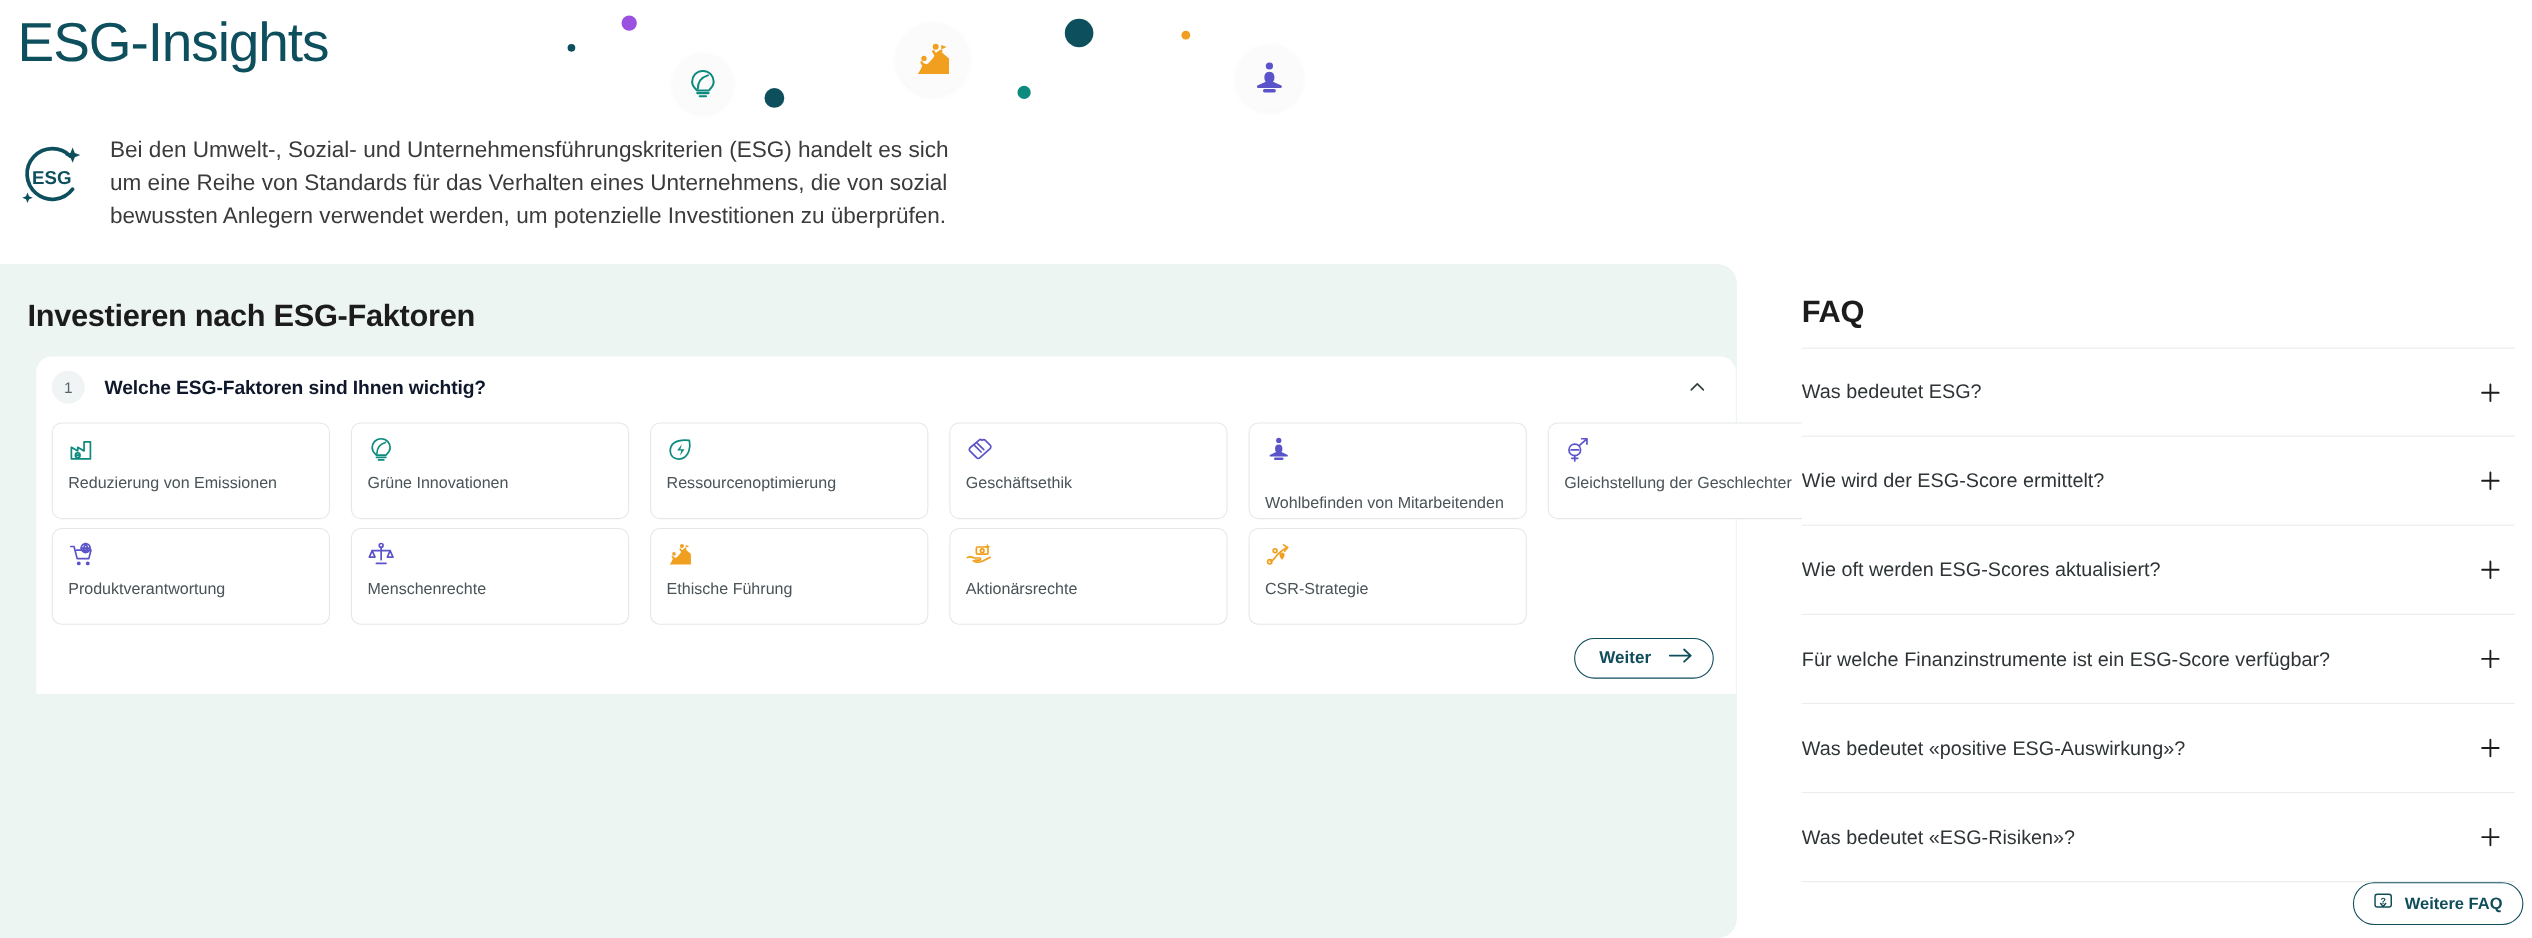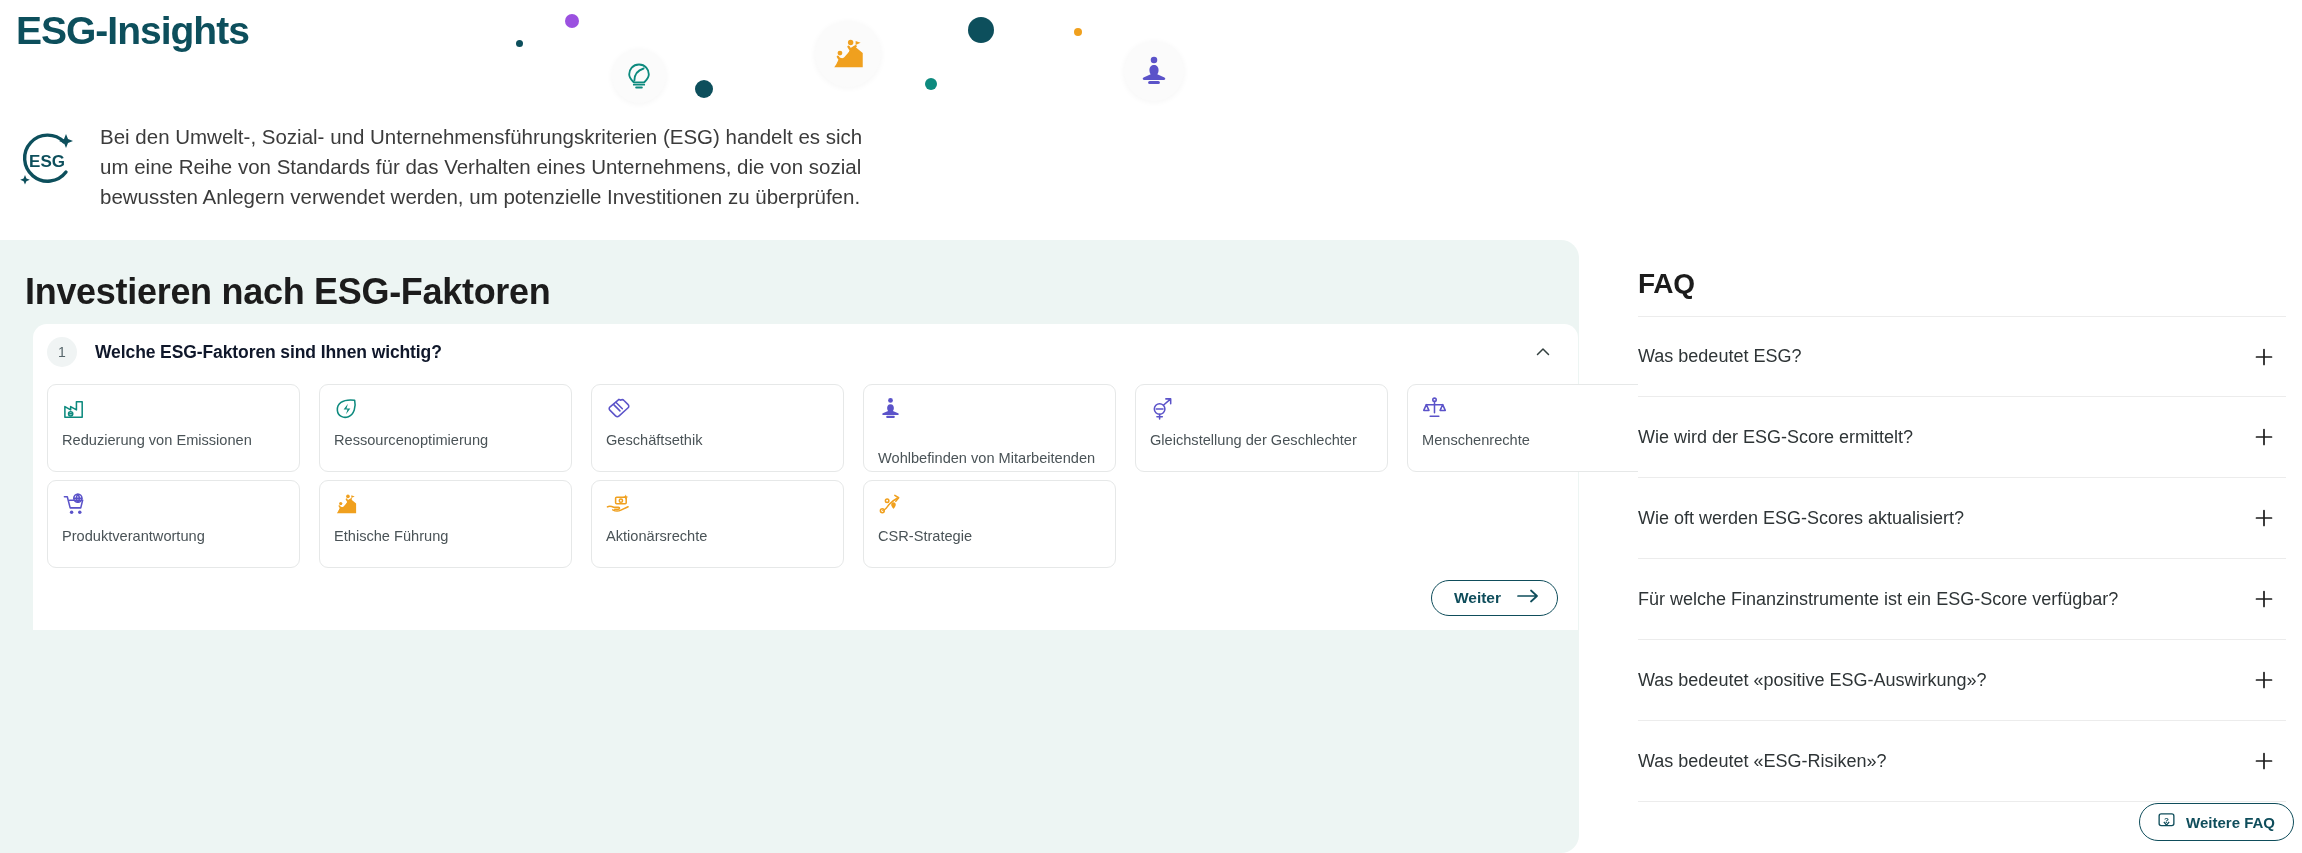--- a/index.html
+++ b/index.html
@@ -11,21 +11,21 @@
     background: #ffffff;
     font-family: "Liberation Sans", sans-serif;
     color: #222222;
   }
   .page { position: relative; width: 2302px; height: 853px; }
 
   
   .hero { position: relative; height: 240px; }
   .hero-title {
     position: absolute; left: 16px; top: 9px;
-    font-size: 39px; font-weight: 700; letter-spacing: -1px;
+    font-size: 50px; font-weight: 400; letter-spacing: -1px;
     color: #0d4f5c;
   }
   .deco { position: absolute; }
   .deco-dot { border-radius: 50%; }
   .deco-badge {
     border-radius: 50%;
     background: #fbfbfb;
     display: flex; align-items: center; justify-content: center;
     box-shadow: 0 1px 6px rgba(0,0,0,0.045);
   }
@@ -41,21 +41,21 @@
   .body-grid { position: absolute; top: 240px; left: 0; width: 2302px; height: 613px; }
 
   
   .esg-card {
     position: absolute; left: 0; top: 0; width: 1579px; height: 613px;
     background: #edf5f3;
     border-top-right-radius: 18px; border-bottom-right-radius: 18px;
   }
   .esg-card-title {
     position: absolute; left: 25px; top: 31px;
-    font-size: 36px; font-weight: 700; color: #1c1c1c; letter-spacing: -0.3px;
+    font-size: 28px; font-weight: 700; color: #1c1c1c; letter-spacing: -0.3px;
   }
 
   .step-panel {
     position: absolute; left: 33px; top: 84px; width: 1545px;
     background: #ffffff;
     border-top-left-radius: 14px; border-top-right-radius: 14px;
   }
   .step-head {
     display: flex; align-items: center; gap: 18px;
     height: 56px; padding: 0 22px 0 14px; position: relative;
@@ -191,20 +191,28 @@
             <div class="tile">
               <span class="tile-icon"><svg viewBox="0 0 26 26" width="25" height="25">
                   <path d="M3 22 V11 l6 3.5 V11 l6 3.5 V6 h6 v16 z" stroke="#0d8a7e" stroke-width="1.6" fill="none" stroke-linecap="round" stroke-linejoin="round"></path>
                   <circle cx="9" cy="18.5" r="2.2" stroke="#0d8a7e" stroke-width="1.6" fill="none" stroke-linecap="round" stroke-linejoin="round"></circle>
                   <path d="M8 18.5 h2" stroke="#0d8a7e" stroke-width="1.6" fill="none" stroke-linecap="round" stroke-linejoin="round"></path>
                 </svg></span>
               <span class="tile-label">Reduzierung von Emissionen</span>
             </div>
             <div class="tile">
               <span class="tile-icon"><svg viewBox="0 0 26 26" width="25" height="25">
+                  <path d="M13 3 C7.5 3 4.5 7.5 4.5 11.5 C4.5 15 7 17 8.5 18.5 h9 C19 17 21.5 15 21.5 11.5 C21.5 7.5 18.5 3 13 3 z" stroke="#0d8a7e" stroke-width="1.6" fill="none" stroke-linecap="round" stroke-linejoin="round"></path>
+                  <path d="M9 17 C9 12 12 8 17 6.5" stroke="#0d8a7e" stroke-width="1.6" fill="none" stroke-linecap="round" stroke-linejoin="round"></path>
+                  <path d="M8.5 20.5 h9 M10.5 23 h5" stroke="#0d8a7e" stroke-width="1.6" fill="none" stroke-linecap="round" stroke-linejoin="round"></path>
+                </svg></span>
+              <span class="tile-label">Grüne Innovationen</span>
+            </div>
+            <div class="tile">
+              <span class="tile-icon"><svg viewBox="0 0 26 26" width="25" height="25">
                   <path d="M21.5 4.5 C8 3 3 8.5 3.5 15 C4 21 10 23.5 15 21.5 C21 19 23 11 21.5 4.5 z" stroke="#0d8a7e" stroke-width="1.6" fill="none" stroke-linecap="round" stroke-linejoin="round"></path>
                   <path d="M14.5 8 L10 14 h4 l-1.5 5 L17 13 h-4 z" fill="#0d8a7e" stroke="none"></path>
                 </svg></span>
               <span class="tile-label">Ressourcenoptimierung</span>
             </div>
             <div class="tile">
               <span class="tile-icon"><svg viewBox="0 0 26 26" width="25" height="25">
                   <path d="M13.5 3.5 L4 11.5 a2.2 2.2 0 0 0 0 3.2 l6.2 6.2 a2.2 2.2 0 0 0 3.2 0 L23 12.2 a2.2 2.2 0 0 0 0 -3.2 l-4.3 -4.3 a2.5 2.5 0 0 0 -3.3 -0.3 z" stroke="#5b53c9" stroke-width="1.6" fill="none" stroke-linecap="round" stroke-linejoin="round"></path>
                   <path d="M8 9 L14.5 15.5 M10.5 6.8 L17 13.3" stroke="#5b53c9" stroke-width="1.6" fill="none" stroke-linecap="round" stroke-linejoin="round"></path>
                 </svg></span>
@@ -219,40 +227,40 @@
               <span class="tile-label two-line">Wohlbefinden von Mitarbeitenden</span>
             </div>
             <div class="tile">
               <span class="tile-icon"><svg viewBox="0 0 26 26" width="25" height="25">
                   <circle cx="10" cy="13.5" r="5.5" stroke="#5b53c9" stroke-width="1.6" fill="none" stroke-linecap="round" stroke-linejoin="round"></circle>
                   <path d="M10 19 v5 M7.2 21.5 h5.6" stroke="#5b53c9" stroke-width="1.6" fill="none" stroke-linecap="round" stroke-linejoin="round"></path>
                   <path d="M14.2 9.4 L21.5 3 M16.5 3 h5 v5" stroke="#5b53c9" stroke-width="1.6" fill="none" stroke-linecap="round" stroke-linejoin="round"></path>
                   <path d="M6.5 13.5 h7" stroke="#5b53c9" stroke-width="1.6" fill="none" stroke-linecap="round" stroke-linejoin="round"></path>
                 </svg></span>
               <span class="tile-label">Gleichstellung der Geschlechter</span>
+            </div>
+            <div class="tile">
+              <span class="tile-icon"><svg viewBox="0 0 26 26" width="25" height="25">
+                  <path d="M2.5 5 h3 l3 11.5 h11 l2 -8 H8" stroke="#5b53c9" stroke-width="1.6" fill="none" stroke-linecap="round" stroke-linejoin="round"></path>
+                  <circle cx="10" cy="21" r="1.8" fill="#5b53c9"></circle>
+                  <circle cx="18.5" cy="21" r="1.8" fill="#5b53c9"></circle>
+                  <circle cx="16.5" cy="6.5" r="4.2" stroke="#5b53c9" stroke-width="1.6" fill="none" stroke-linecap="round" stroke-linejoin="round"></circle>
+                  <path d="M12.3 6.5 h8.4 M16.5 2.3 a7 7 0 0 1 0 8.4 a7 7 0 0 1 0 -8.4" stroke="#5b53c9" stroke-width="1.6" fill="none" stroke-linecap="round" stroke-linejoin="round"></path>
+                </svg></span>
+              <span class="tile-label">Produktverantwortung</span>
             </div>
             <div class="tile">
               <span class="tile-icon"><svg viewBox="0 0 26 26" width="25" height="25">
                   <path d="M13 5.5 v12" stroke="#5b53c9" stroke-width="1.6" fill="none" stroke-linecap="round" stroke-linejoin="round"></path>
                   <path d="M4.5 9 h17" stroke="#5b53c9" stroke-width="1.6" fill="none" stroke-linecap="round" stroke-linejoin="round"></path>
                   <path d="M4.5 9 L1.8 15 h5.4 z M21.5 9 L18.8 15 h5.4 z" stroke="#5b53c9" stroke-width="1.6" fill="none" stroke-linecap="round" stroke-linejoin="round"></path>
                   <path d="M8.5 21 h9" stroke="#5b53c9" stroke-width="1.6" fill="none" stroke-linecap="round" stroke-linejoin="round"></path>
                   <circle cx="13" cy="4" r="1.8" stroke="#5b53c9" stroke-width="1.6" fill="none" stroke-linecap="round" stroke-linejoin="round"></circle>
                 </svg></span>
               <span class="tile-label">Menschenrechte</span>
-            </div>
-            <div class="tile">
-              <span class="tile-icon"><svg viewBox="0 0 26 26" width="25" height="25">
-                  <path d="M2.5 5 h3 l3 11.5 h11 l2 -8 H8" stroke="#5b53c9" stroke-width="1.6" fill="none" stroke-linecap="round" stroke-linejoin="round"></path>
-                  <circle cx="10" cy="21" r="1.8" fill="#5b53c9"></circle>
-                  <circle cx="18.5" cy="21" r="1.8" fill="#5b53c9"></circle>
-                  <circle cx="16.5" cy="6.5" r="4.2" stroke="#5b53c9" stroke-width="1.6" fill="none" stroke-linecap="round" stroke-linejoin="round"></circle>
-                  <path d="M12.3 6.5 h8.4 M16.5 2.3 a7 7 0 0 1 0 8.4 a7 7 0 0 1 0 -8.4" stroke="#5b53c9" stroke-width="1.6" fill="none" stroke-linecap="round" stroke-linejoin="round"></path>
-                </svg></span>
-              <span class="tile-label">Produktverantwortung</span>
             </div>
             <div class="tile">
               <span class="tile-icon"><svg viewBox="0 0 26 26" width="25" height="25">
                   <path d="M3 22 h20 V12 l-6 -5 -7 8 -4 2.5 z" fill="#f0a01e" stroke="none"></path>
                   <circle cx="7" cy="12" r="1.7" fill="#f0a01e"></circle>
                   <path d="M5.5 14.5 l1.3 2.2 -1.3 3 M7 16 l2.2 0.6" stroke="#f0a01e" stroke-width="1.6" fill="none" stroke-linecap="round"></path>
                   <circle cx="14.5" cy="4.6" r="1.9" fill="#f0a01e"></circle>
                   <path d="M13 7.5 l1.6 2.6 -1.2 3.4 M14.6 9.4 l3.4 -2.2" stroke="#f0a01e" stroke-width="1.7" fill="none" stroke-linecap="round"></path>
                   <path d="M18 3.5 l3.5 1.2 -3.5 1.6 z" fill="#f0a01e"></path>
                 </svg></span>

